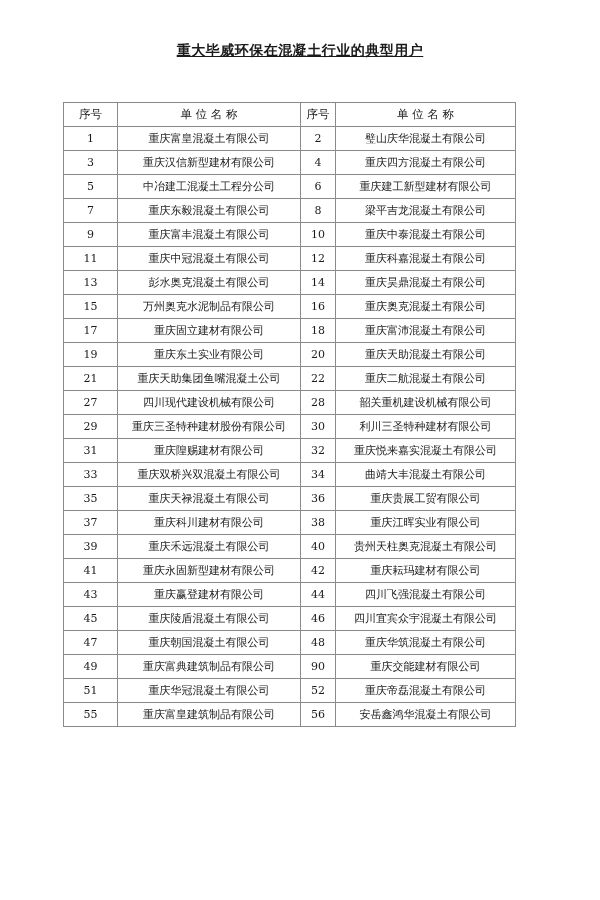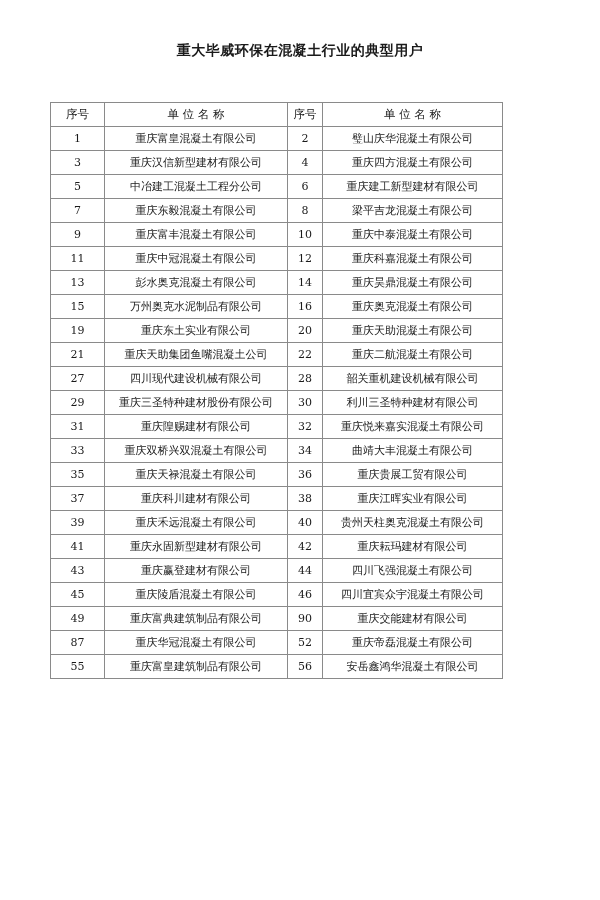--- a/index.html
+++ b/index.html
@@ -1,20 +1,20 @@
 <!DOCTYPE html>
 <html><head>
 <meta charset="utf-8">
 <style>
   html, body { margin: 0; padding: 0; background: #ffffff; }
   body { width: 600px; height: 900px; position: relative; overflow: hidden;
          font-family: "DejaVu Serif", "Liberation Serif", serif; color: #1a1a1a; }
   .title { position: absolute; top: 42px; left: 0; width: 600px; text-align: center;
-           font-size: 14px; font-weight: bold; letter-spacing: 0.5px; }
-  table.users { position: absolute; left: 50px; top: 102px; width: 452px;
+           font-size: 14px; font-weight: bold; letter-spacing: 0.5px; text-decoration: underline; }
+  table.users { position: absolute; left: 63px; top: 102px; width: 452px;
                 border-collapse: collapse; table-layout: fixed; }
   table.users td, table.users th { border: 1px solid #8a8a8a; height: 23px; padding: 0;
                 text-align: center; vertical-align: middle; font-size: 11px;
                 font-weight: normal; white-space: nowrap; overflow: hidden; }
   table.users th { font-size: 11.5px; }
   .c-no { width: 54px; }
   .c-name { width: 183px; }
   .c-no2 { width: 35px; }
   .c-name2 { width: 180px; }
 </style>
@@ -81,20 +81,26 @@
         <td>14</td>
         <td>重庆昊鼎混凝土有限公司</td>
       </tr>
       <tr>
         <td>15</td>
         <td>万州奥克水泥制品有限公司</td>
         <td>16</td>
         <td>重庆奥克混凝土有限公司</td>
       </tr>
       <tr>
+        <td>17</td>
+        <td>重庆固立建材有限公司</td>
+        <td>18</td>
+        <td>重庆富沛混凝土有限公司</td>
+      </tr>
+      <tr>
         <td>19</td>
         <td>重庆东土实业有限公司</td>
         <td>20</td>
         <td>重庆天助混凝土有限公司</td>
       </tr>
       <tr>
         <td>21</td>
         <td>重庆天助集团鱼嘴混凝土公司</td>
         <td>22</td>
         <td>重庆二航混凝土有限公司</td>
@@ -153,27 +159,33 @@
         <td>44</td>
         <td>四川飞强混凝土有限公司</td>
       </tr>
       <tr>
         <td>45</td>
         <td>重庆陵盾混凝土有限公司</td>
         <td>46</td>
         <td>四川宜宾众宇混凝土有限公司</td>
       </tr>
       <tr>
+        <td>47</td>
+        <td>重庆朝国混凝土有限公司</td>
+        <td>48</td>
+        <td>重庆华筑混凝土有限公司</td>
+      </tr>
+      <tr>
         <td>49</td>
         <td>重庆富典建筑制品有限公司</td>
         <td>90</td>
         <td>重庆交能建材有限公司</td>
       </tr>
       <tr>
-        <td>87</td>
+        <td>51</td>
         <td>重庆华冠混凝土有限公司</td>
         <td>52</td>
         <td>重庆帝磊混凝土有限公司</td>
       </tr>
       <tr>
         <td>55</td>
         <td>重庆富皇建筑制品有限公司</td>
         <td>56</td>
         <td>安岳鑫鸿华混凝土有限公司</td>
       </tr>

